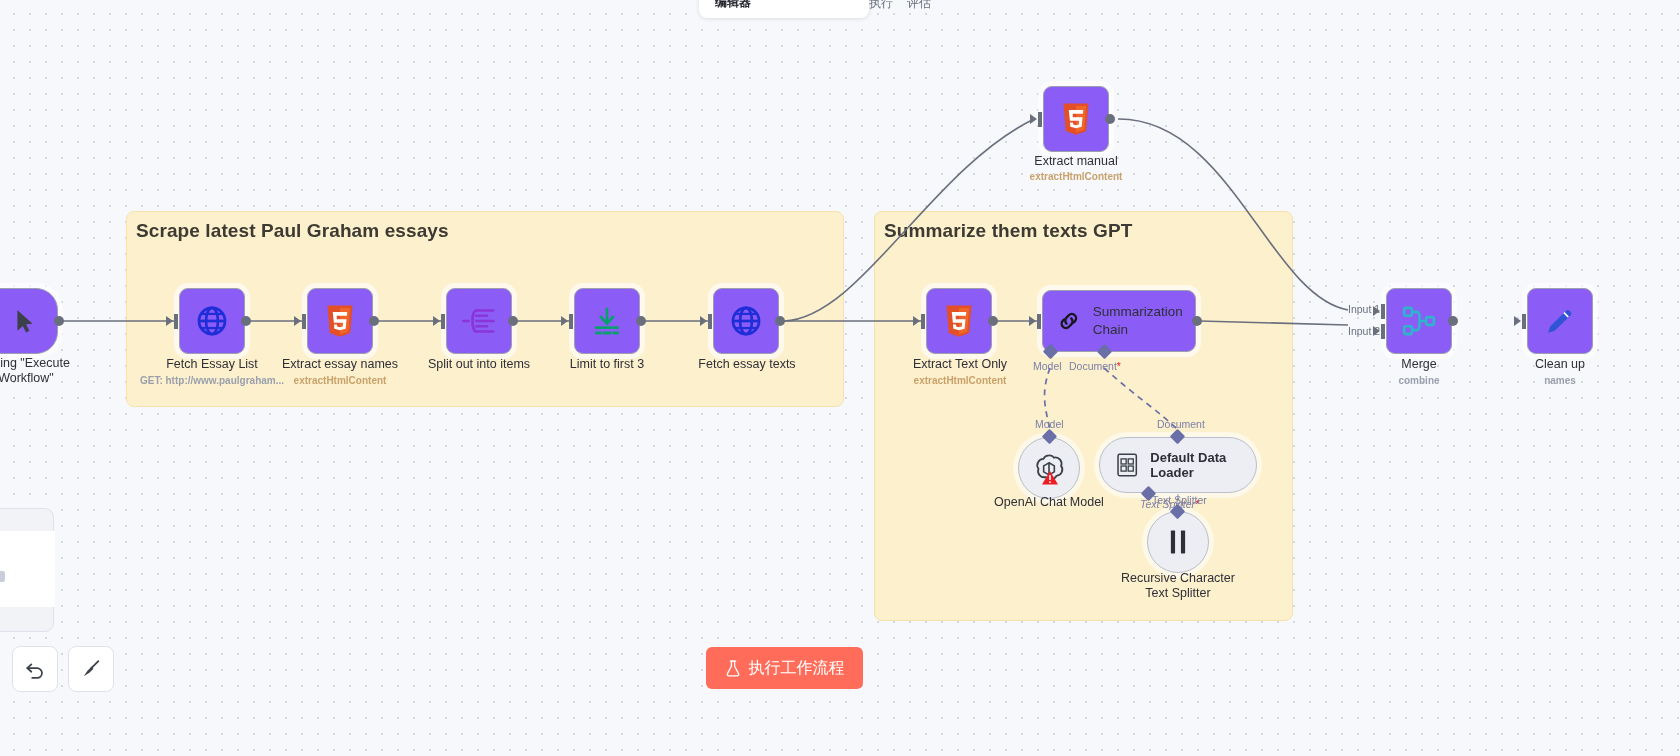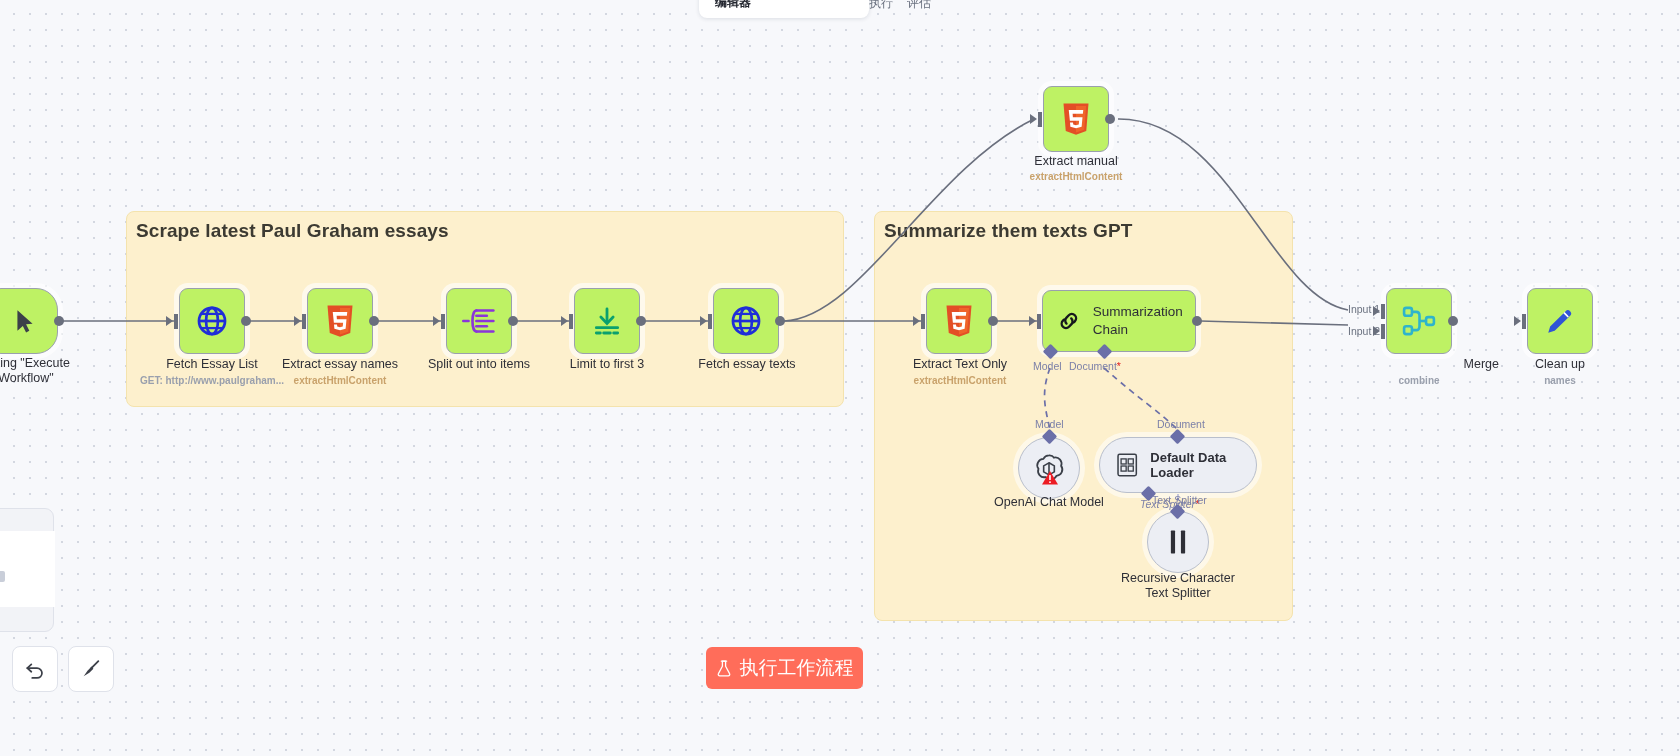--- a/index.html
+++ b/index.html
@@ -39,21 +39,21 @@
     box-sizing:border-box;
   }
   .sticky-title{
     position:absolute;font-size:19px;font-weight:700;color:#3c3a32;
     letter-spacing:.1px;
   }
 
   
   .node{
     position:absolute;box-sizing:border-box;
-    background:#bef264;border:1.5px solid #9aa0ad;border-radius:9px;
+    background:#8b5cf6;border:1.5px solid #9aa0ad;border-radius:9px;
     box-shadow:0 0 0 5px rgba(255,255,255,.62);
     display:flex;align-items:center;justify-content:center;
     z-index:10;
   }
   .node.sq{width:66px;height:66px;}
   .node.trigger{width:66px;height:66px;border-radius:9px 22px 22px 9px;}
   .node.wide{width:154px;height:62px;border-radius:9px;justify-content:flex-start;padding-left:14px;gap:12px;}
   .node-label{
     position:absolute;text-align:center;font-size:12.5px;color:#2e2f37;
     line-height:1.18;z-index:11;white-space:nowrap;
@@ -98,21 +98,21 @@
   .minipanel .inner{position:absolute;left:8px;top:22px;right:-2px;bottom:24px;background:#fff;}
   .minipanel .sq2{position:absolute;left:53px;top:62px;width:11px;height:11px;background:#c9ced9;border-radius:2px;}
   .ctrlbtn{
     position:absolute;width:44px;height:44px;background:#ffffff;border:1px solid #dfe2ea;
     border-radius:8px;display:flex;align-items:center;justify-content:center;z-index:22;
   }
   .execbtn{
     position:absolute;left:706px;top:647px;width:157px;height:42px;
     background:#ff6d5a;border-radius:6px;color:#ffffff;
     display:flex;align-items:center;justify-content:center;gap:8px;
-    font-size:19px;z-index:25;
+    font-size:16px;z-index:25;
   }
 </style>
 </head>
 <body>
 
 <div id="canvas">
 
   <div class="topbar-outer"></div>
   <div class="topbar">
     <div class="tab active">编辑器</div>
@@ -340,21 +340,21 @@
       </g>
     </svg>
   </div>
   <div class="inarrow" style="left:1373px;top:306px;"></div>
   <div class="inbar" style="left:1381px;top:304px;"></div>
   <div class="inarrow" style="left:1373px;top:326px;"></div>
   <div class="inbar" style="left:1381px;top:324px;"></div>
   <div class="io-label" style="left:1348px;top:303px;">Input 1</div>
   <div class="io-label" style="left:1348px;top:325px;">Input 2</div>
   <div class="dot" style="left:1448px;top:316px;"></div>
-  <div class="node-label" style="left:1339px;top:357px;width:160px;text-align:right;">Merge</div>
+  <div class="node-label" style="left:1339px;top:357px;width:160px;">Merge</div>
   <div class="node-sub" style="left:1339px;top:375px;width:160px;">combine</div>
 
   <div class="node sq" style="left:1527px;top:288px;">
     <svg width="32" height="32" viewBox="0 0 24 24">
       <path d="M3.2 20.8 L4.6 16.2 L16.2 4.6 a2.4 2.4 0 0 1 3.4 3.4 L8 19.4 Z" fill="#2f54d6"></path>
       <path d="M15 5.8 L18.2 9" stroke="#fff" stroke-width="1.3"></path>
     </svg>
   </div>
   <div class="inarrow" style="left:1514px;top:316px;"></div>
   <div class="inbar" style="left:1522px;top:314px;"></div>

